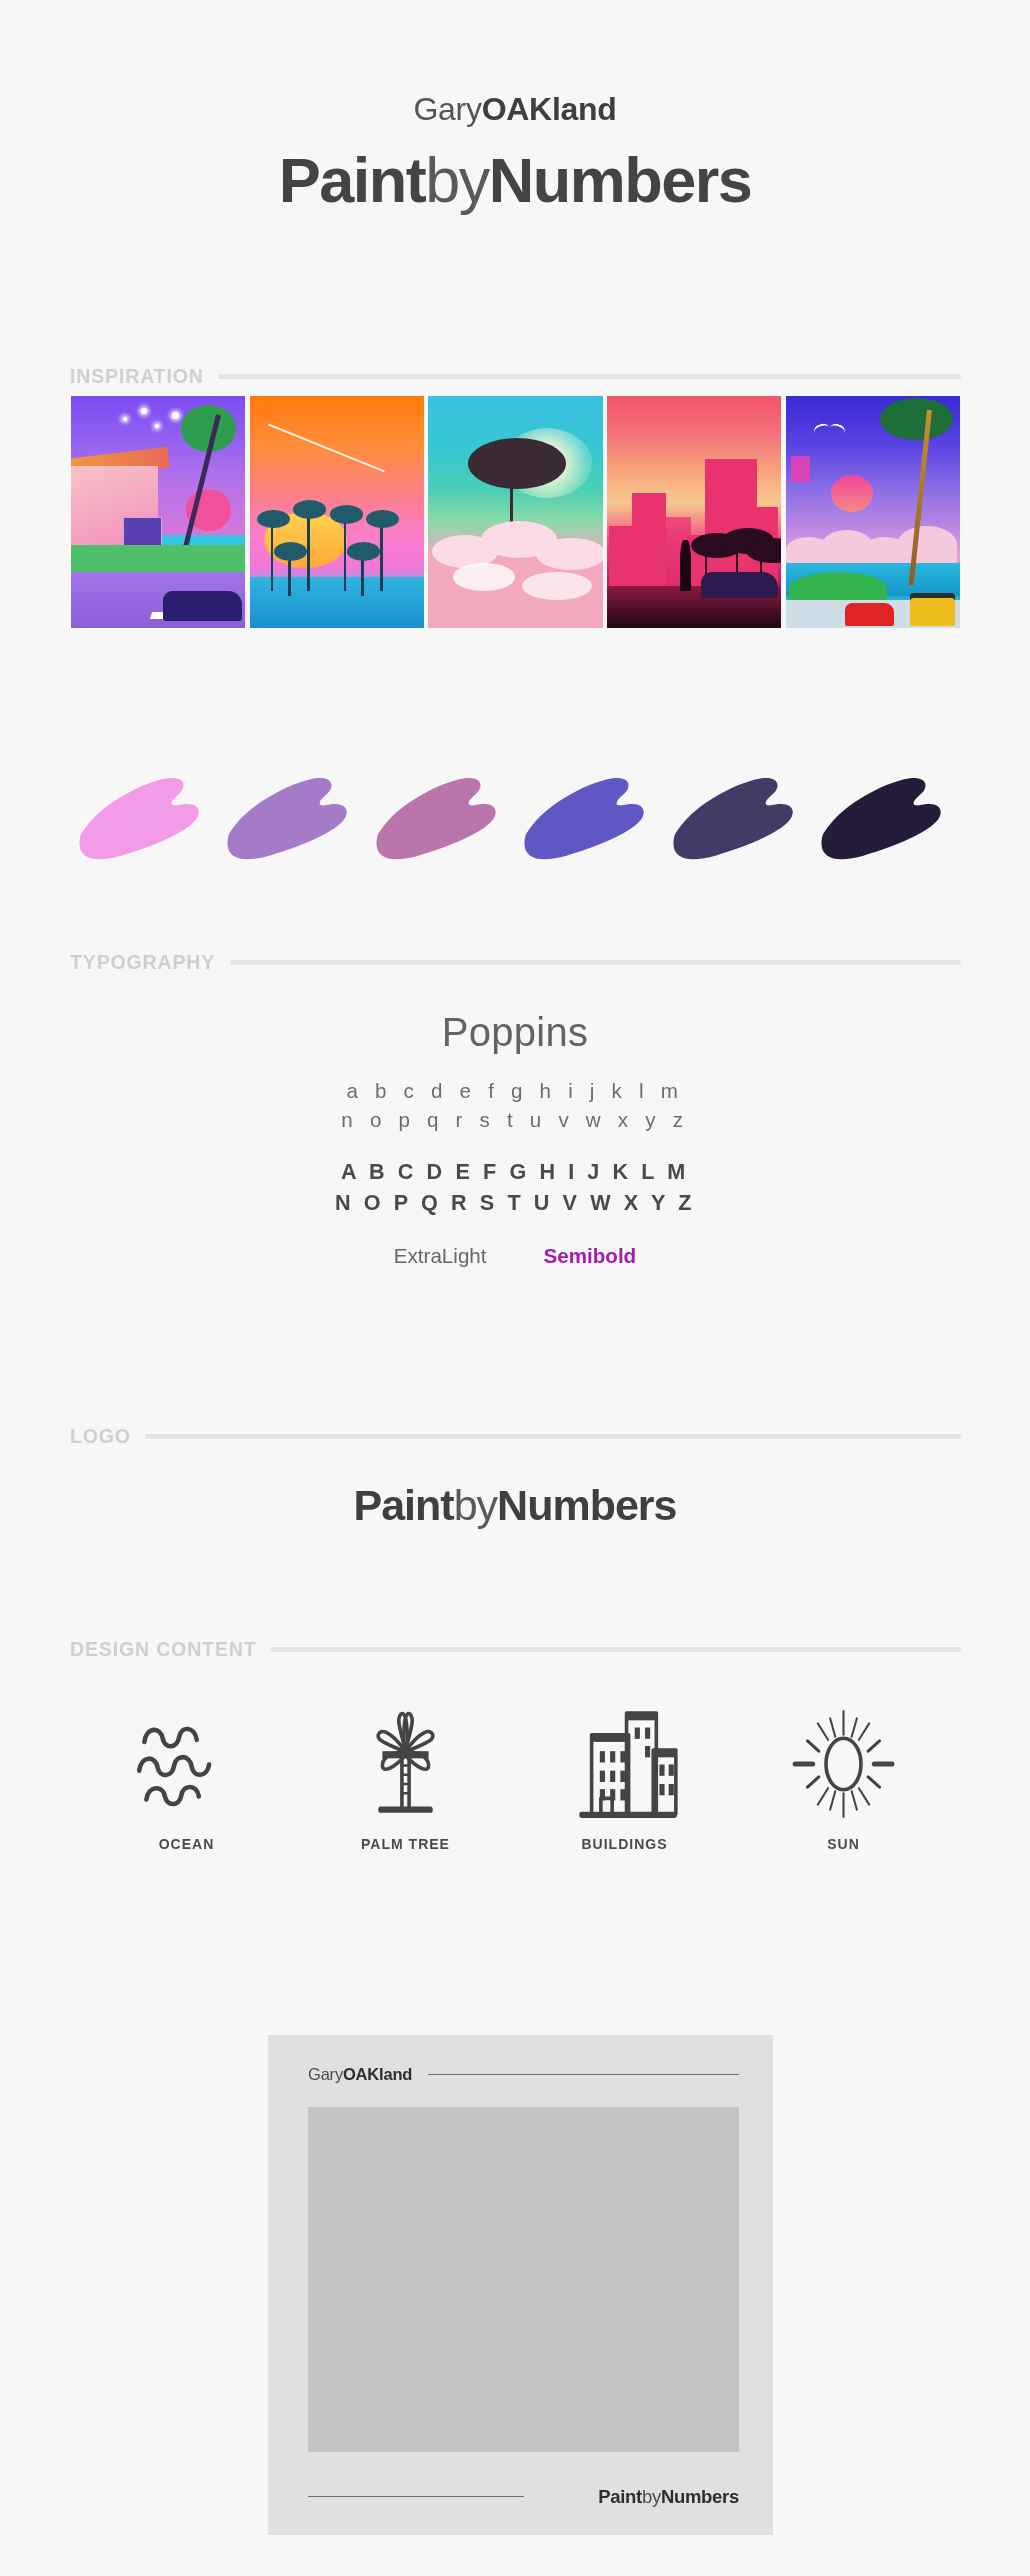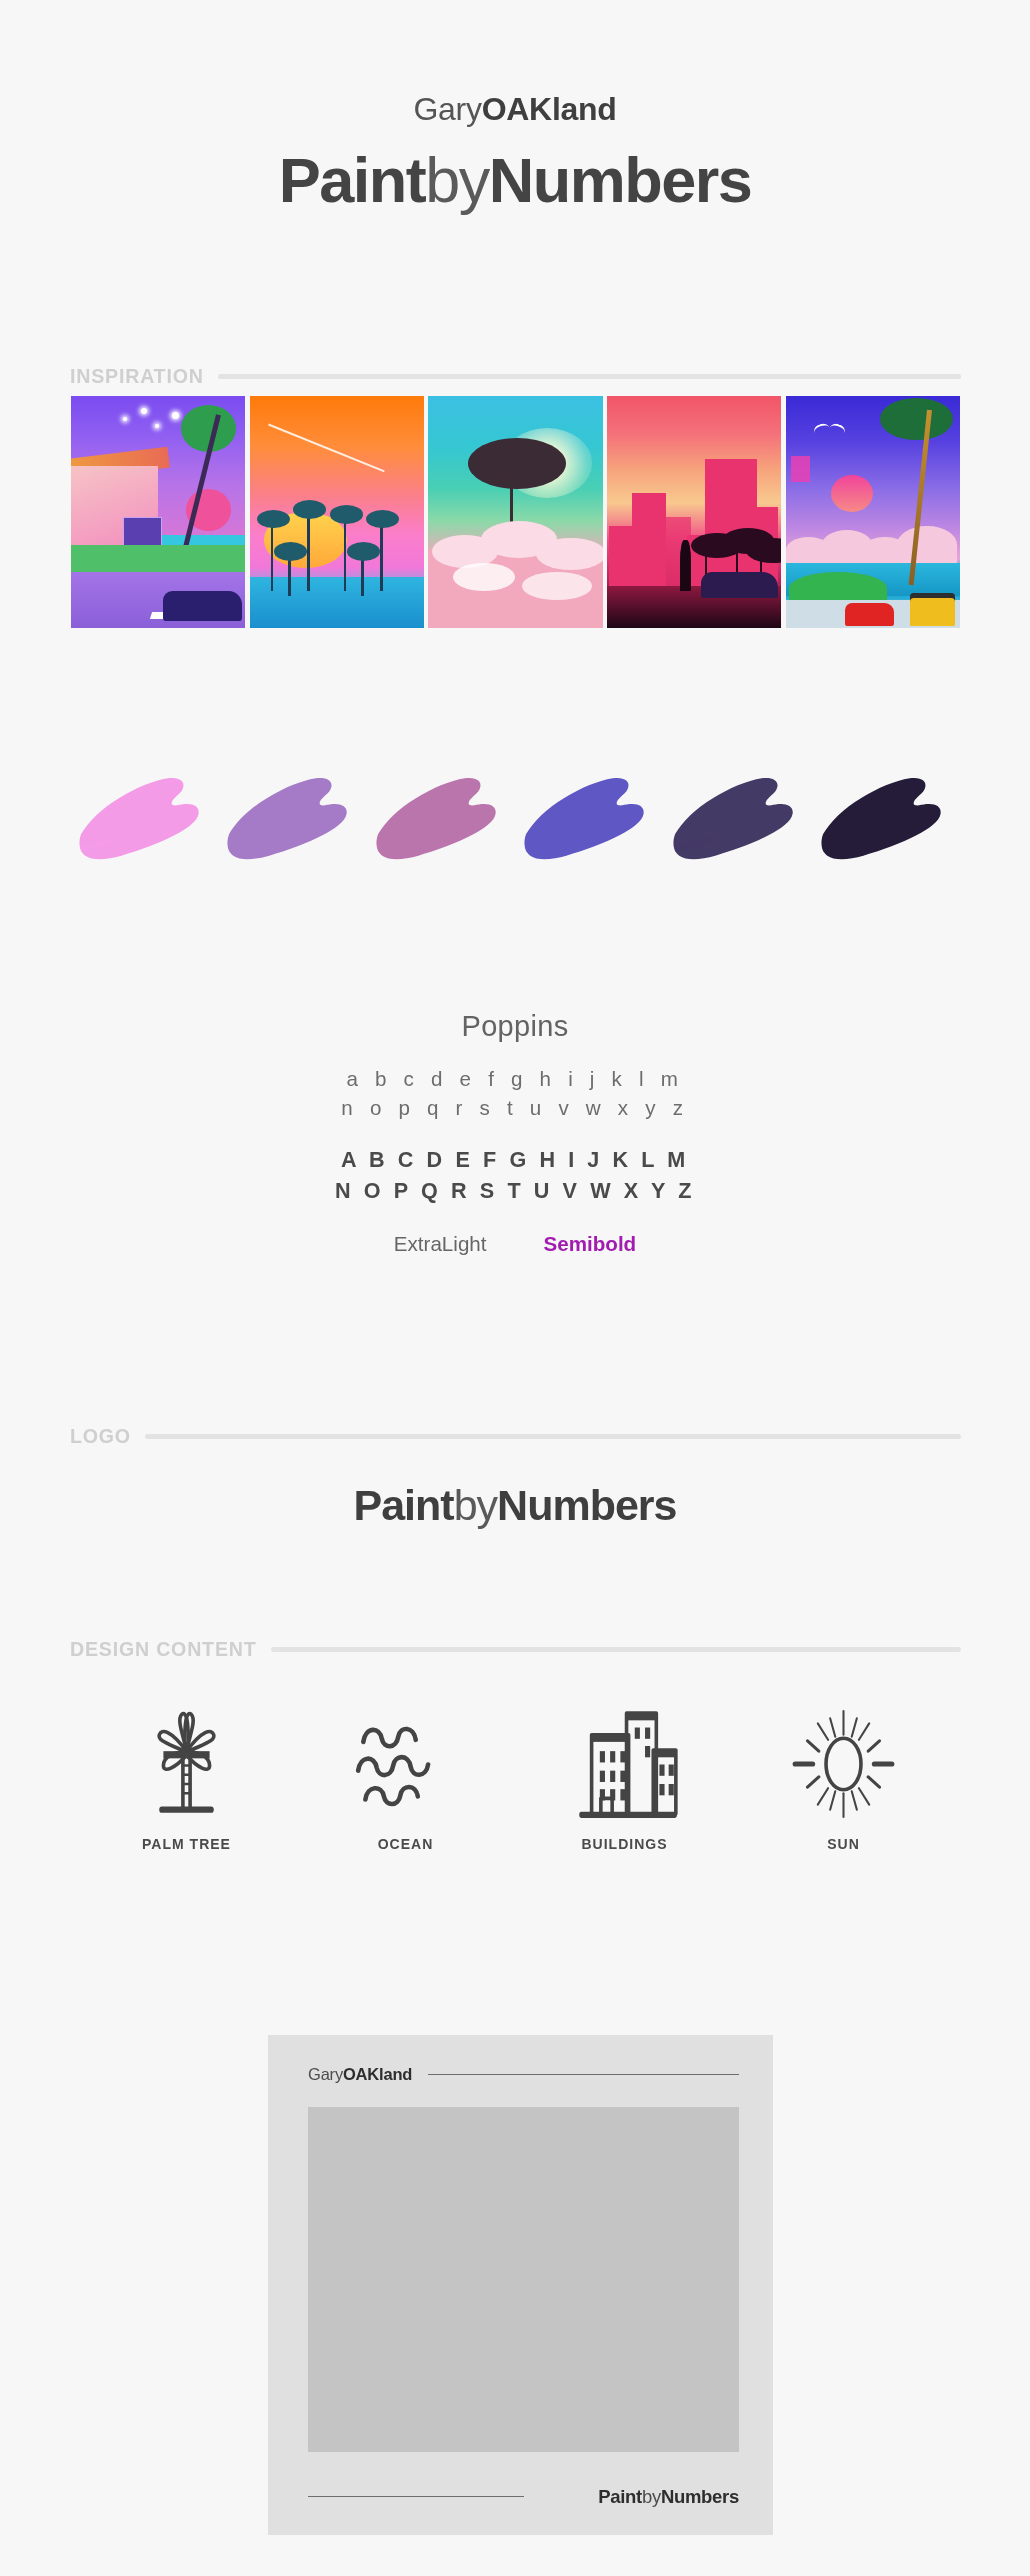--- a/index.html
+++ b/index.html
@@ -115,21 +115,21 @@
   .c5 .gull:after  { right:0; transform:rotate(18deg); }
   .c5 .magenta { position:absolute; left:3%; top:26%; width:11%; height:11%; background:#f03fb0; opacity:.8; }
 
   
   .swatch-row { position:absolute; left:77px; top:768px; width:876px; height:98px; display:flex; gap:14.4px; }
   .swatch { flex:1; position:relative; height:98px; }
   .swatch svg { width:100%; height:100%; display:block; }
 
   
   .typo { position:absolute; left:0; top:1010px; width:1030px; text-align:center; }
-  .typo .fname { font-size:29px; font-weight:300; color:#636363; letter-spacing:0.3px; }
+  .typo .fname { font-size:40px; font-weight:300; color:#636363; letter-spacing:0.3px; }
   .typo .lower { margin-top:20.6px; font-size:20.6px; font-weight:200; color:#6d6d6d; letter-spacing:5.7px; line-height:1.45; }
   .typo .upper { margin-top:20.6px; font-size:21.6px; font-weight:700; color:#4a4a4a; letter-spacing:3.6px; line-height:1.45; }
   .typo .weights { margin-top:25px; display:flex; justify-content:center; gap:57px; font-size:20.6px; }
   .typo .wlight { font-weight:200; color:#666; }
   .typo .wbold  { font-weight:700; color:#a21caf; }
 
   
   .logo-block { position:absolute; left:0; top:1484px; width:1030px; text-align:center; }
   .logo-block .lg { font-size:43px; line-height:1; letter-spacing:-1px; }
   .logo-block .bold { font-weight:700; color:#3f3f3f; }
@@ -298,20 +298,24 @@
       </svg>
     </div>
     <div class="swatch">
       <svg viewBox="0 0 260 190" preserveAspectRatio="none" fill="#241C38">
         <use href="#sw0"></use>
         <path d="M6,150 C30,146 60,140 90,132 L88,140 C58,150 28,158 8,162 Z" opacity="0.85"></path>
       </svg>
     </div>
   </div>
 
+  <div class="section-head" style="top:951px;">
+    <div class="label">TYPOGRAPHY</div>
+    <div class="rule"></div>
+  </div>
 
   <div class="typo">
     <div class="fname">Poppins</div>
     <div class="lower">
       <div>a b c d e f g h i j k l m</div>
       <div>n o p q r s t u v w x y z</div>
     </div>
     <div class="upper">
       <div>A B C D E F G H I J K L M</div>
       <div>N O P Q R S T U V W X Y Z</div>
@@ -332,48 +336,48 @@
       <span class="bold">Paint</span><span class="thin">by</span><span class="bold">Numbers</span>
     </div>
   </div>
 
   <div class="section-head" style="top:1638px;">
     <div class="label">DESIGN CONTENT</div>
     <div class="rule"></div>
   </div>
 
   <div class="icons-row">
+
+    <div class="icon-cell">
+      <div class="glyph">
+        <svg width="108" height="103" viewBox="0 0 210 200" fill="none" stroke="#444" stroke-width="9" stroke-linecap="round">
+          <path d="M22 56 C26 26 54 26 58 50 C62 70 86 70 90 46 C94 24 120 26 124 52"></path>
+          <path d="M12 112 C16 82 44 82 48 106 C52 126 76 126 80 102 C84 80 110 80 114 104 C118 126 144 126 148 100"></path>
+          <path d="M26 168 C30 140 58 140 62 162 C66 182 90 182 94 160 C98 138 124 138 128 162"></path>
+        </svg>
+      </div>
+      <div class="cap">OCEAN</div>
+    </div>
 
     <div class="icon-cell">
       <div class="glyph">
         <svg width="77" height="108" viewBox="0 0 150 210" fill="none" stroke="#444" stroke-width="7" stroke-linecap="round" stroke-linejoin="round">
           <path d="M75 78 C62 30 58 16 66 8 C74 2 80 18 78 78"></path>
           <path d="M75 78 C88 30 92 16 84 8 C76 2 70 18 72 78"></path>
           <path d="M75 80 C44 38 26 36 22 48 C18 60 42 66 74 82"></path>
           <path d="M75 80 C106 38 124 36 128 48 C132 60 108 66 76 82"></path>
           <path d="M75 82 C50 80 30 92 30 108 C30 124 54 112 75 88"></path>
           <path d="M75 82 C100 80 120 92 120 108 C120 124 96 112 75 88"></path>
           <rect x="30" y="80" width="90" height="14" fill="#444" stroke="none"></rect>
           <path d="M68 92 L68 190 M82 92 L82 190"></path>
           <path d="M68 108 L82 108 M68 126 L82 126 M68 144 L82 144 M68 162 L82 162" stroke-width="5"></path>
           <rect x="22" y="188" width="106" height="12" rx="5" fill="#444" stroke="none"></rect>
         </svg>
       </div>
       <div class="cap">PALM TREE</div>
-    </div>
-
-    <div class="icon-cell">
-      <div class="glyph">
-        <svg width="108" height="103" viewBox="0 0 210 200" fill="none" stroke="#444" stroke-width="9" stroke-linecap="round">
-          <path d="M22 56 C26 26 54 26 58 50 C62 70 86 70 90 46 C94 24 120 26 124 52"></path>
-          <path d="M12 112 C16 82 44 82 48 106 C52 126 76 126 80 102 C84 80 110 80 114 104 C118 126 144 126 148 100"></path>
-          <path d="M26 168 C30 140 58 140 62 162 C66 182 90 182 94 160 C98 138 124 138 128 162"></path>
-        </svg>
-      </div>
-      <div class="cap">OCEAN</div>
     </div>
 
     <div class="icon-cell">
       <div class="glyph">
         <svg width="108" height="113" viewBox="0 0 210 220" fill="none" stroke="#444" stroke-width="7" stroke-linejoin="round">
           <rect x="108" y="10" width="58" height="196"></rect>
           <rect x="40" y="52" width="72" height="154"></rect>
           <rect x="160" y="82" width="44" height="124"></rect>
           <rect x="108" y="10" width="58" height="14" fill="#444" stroke="none"></rect>
           <rect x="40" y="52" width="72" height="14" fill="#444" stroke="none"></rect>

